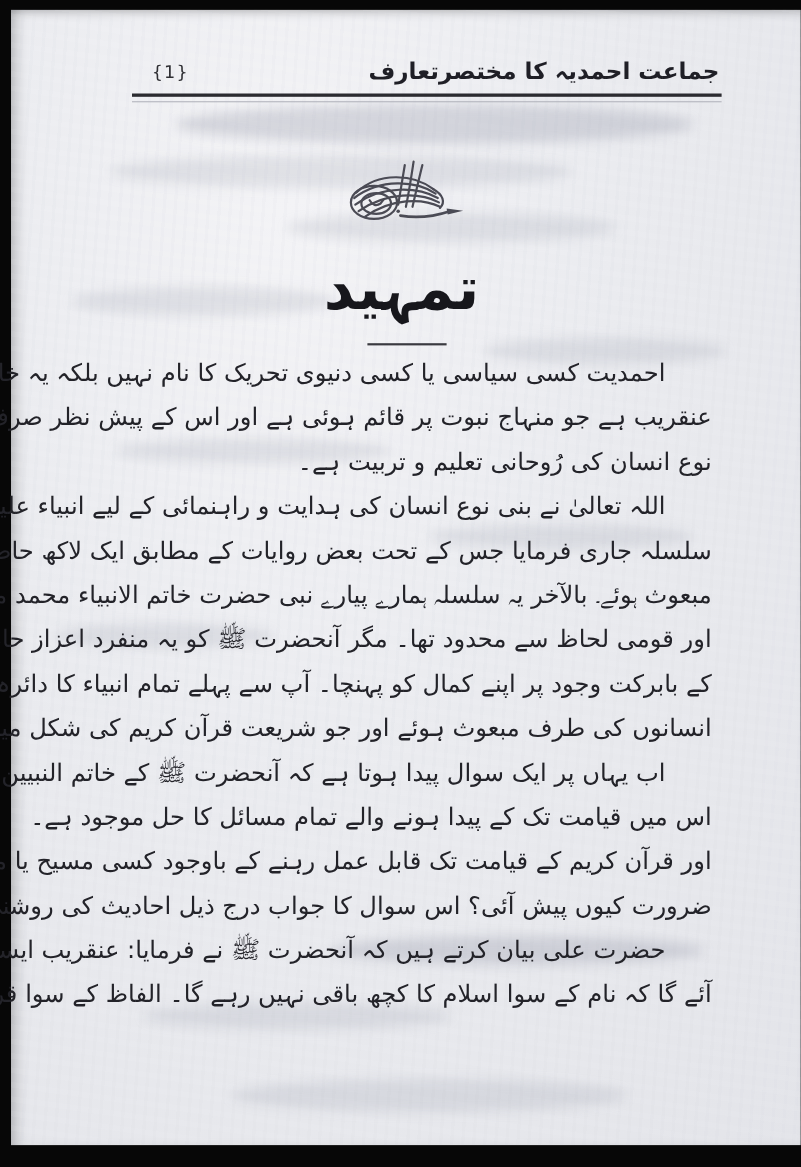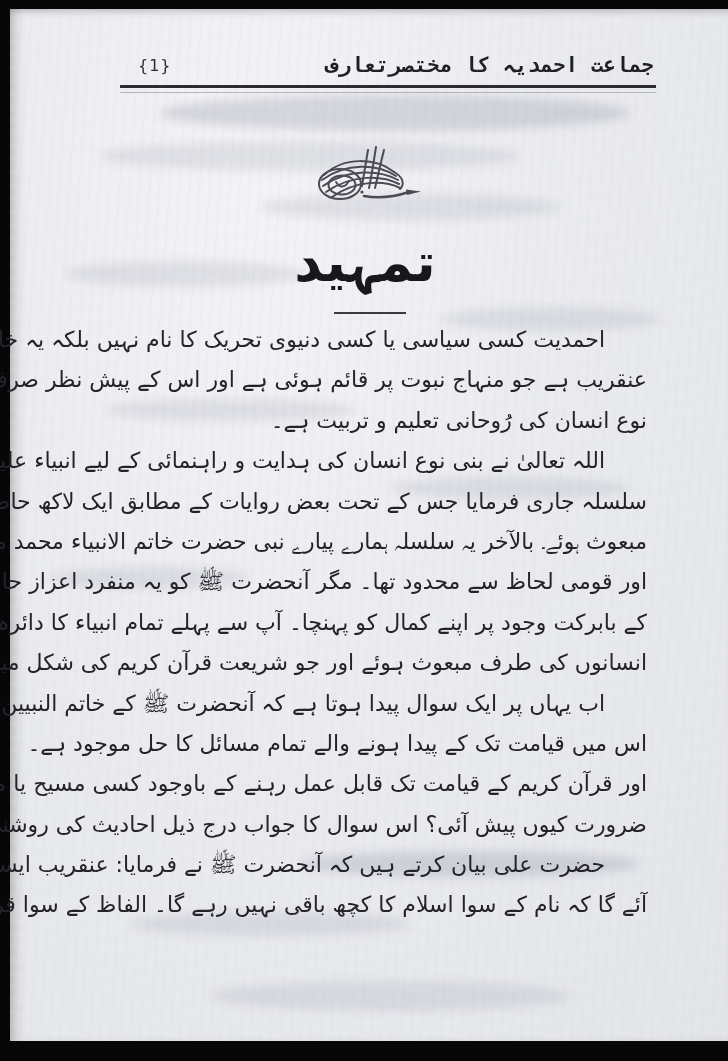--- a/index.html
+++ b/index.html
@@ -24,21 +24,21 @@
   .ghost{position:absolute;border-radius:50%;filter:blur(5px);
     background:rgba(140,146,162,.18);pointer-events:none;}
   .ghost.strong{background:rgba(130,136,154,.26);}
 
   .page-number{
     position:absolute;top:47px;left:128px;
     font-size:16px;color:#2e2e33;letter-spacing:1px;
   }
   .header-title{
     position:absolute;top:44px;right:74px;direction:rtl;
-    font-size:21px;font-weight:bold;color:#1f1f26;font-family:Liberation Mono, monospace;
+    font-size:21px;font-weight:bold;color:#1f1f26;
   }
   .header-rule{
     position:absolute;top:76px;left:110px;right:72px;height:4px;
     border-top:3px solid #2b2b30;border-bottom:1px solid #b4b5bd;
   }
   .emblem{position:absolute;top:132px;left:296px;width:130px;height:82px;}
   .section-title{
     position:absolute;top:208px;left:0;right:8px;text-align:center;direction:rtl;
     font-size:54px;font-weight:bold;color:#17171c;line-height:92px;
   }

